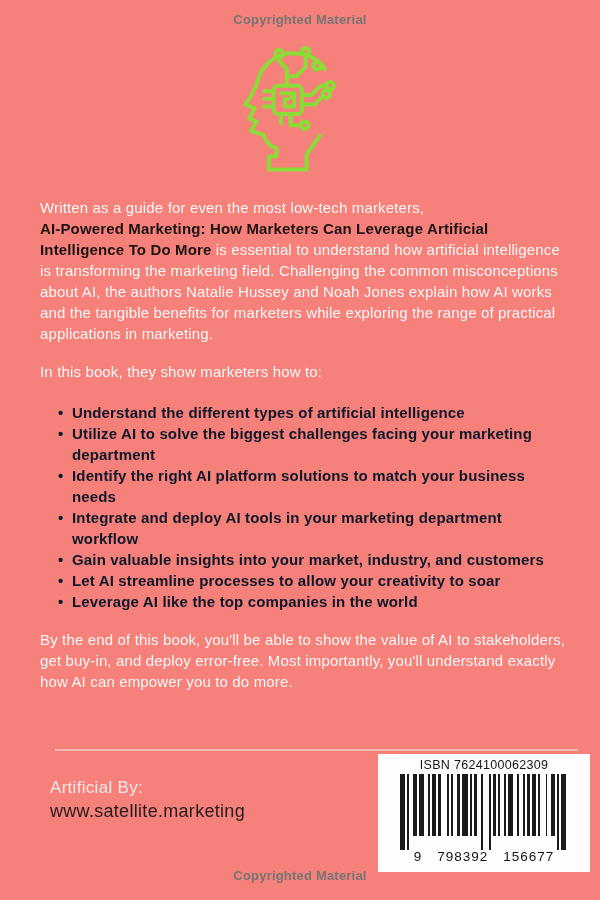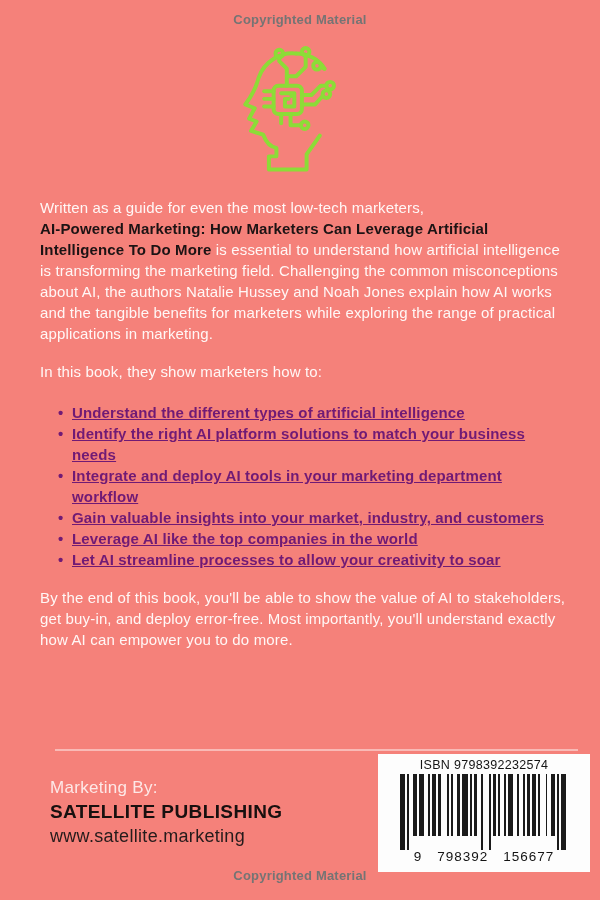--- a/index.html
+++ b/index.html
@@ -23,21 +23,21 @@
   }
   .content{
     position:absolute;top:197px;left:40px;width:528px;
     font-size:15px;line-height:21px;color:#FFF7F6;letter-spacing:.15px;
   }
   .lead{display:block;}
   .bold-black{font-weight:700;color:#1C1314;}
   .list-intro{margin-top:17px;}
   ul.benefits{
     list-style:none;margin:20px 0 0 18px;padding:0;
-    color:#701a75;font-weight:700;text-decoration:underline;
+    color:#0f172a;font-weight:700;
   }
   ul.benefits li{position:relative;padding-left:14px;}
   ul.benefits li::before{
     content:"\2022";position:absolute;left:0;top:0;
   }
   .closing{margin-top:17px;}
   .footer-divider{
     position:absolute;top:749px;left:55px;width:523px;height:2px;
     background:rgba(255,255,255,.45);
   }
@@ -115,40 +115,40 @@
     </svg>
   </div>
 
   <div class="content">
     <p style="margin:0"><span class="lead">Written as a guide for even the most low-tech marketers,</span><span class="bold-black">AI-Powered Marketing: How Marketers Can Leverage Artificial Intelligence To Do More</span><span> is essential to understand how artificial intelligence is transforming the marketing field. Challenging the common misconceptions about AI, the authors Natalie Hussey and Noah Jones explain how AI works and the tangible benefits for marketers while exploring the range of practical applications in marketing.</span></p>
 
     <p class="list-intro" style="margin-bottom:17px">In this book, they show marketers how to:</p>
 
     <ul class="benefits">
       <li>Understand the different types of artificial intelligence</li>
+      <li>Utilize AI to solve the biggest challenges facing your marketing department</li>
       <li>Identify the right AI platform solutions to match your business needs</li>
       <li>Integrate and deploy AI tools in your marketing department workflow</li>
       <li>Gain valuable insights into your market, industry, and customers</li>
+      <li>Let AI streamline processes to allow your creativity to soar</li>
       <li>Leverage AI like the top companies in the world</li>
-      <li>Let AI streamline processes to allow your creativity to soar</li>
     </ul>
 
     <p class="closing" style="margin-bottom:0">By the end of this book, you'll be able to show the value of AI to stakeholders, get buy-in, and deploy error-free. Most importantly, you'll understand exactly how AI can empower you to do more.</p>
   </div>
 
   <div class="footer-divider"></div>
 
   <div class="publisher">
-    <div class="presented-by">Marketing By:</div>
-    <div class="publisher-name">SATELLITE PUBLISHING</div>
+    <div class="presented-by">Artificial By:</div>
     <div class="publisher-site">www.satellite.marketing</div>
   </div>
 
   <div class="barcode-box">
-    <div class="isbn-label">ISBN 9798392232574</div>
+    <div class="isbn-label">ISBN 7624100062309</div>
     <div class="bars">
         <div class="bar guard" style="width: 5.7px;"></div>
         <div class="gap" style="width: 1.9px;"></div>
         <div class="bar guard" style="width: 1.9px;"></div>
         <div class="gap" style="width: 3.8px;"></div>
         <div class="bar" style="width: 3.8px;"></div>
         <div class="gap" style="width: 1.9px;"></div>
         <div class="bar" style="width: 5.7px;"></div>
         <div class="gap" style="width: 3.8px;"></div>
         <div class="bar" style="width: 1.9px;"></div>

